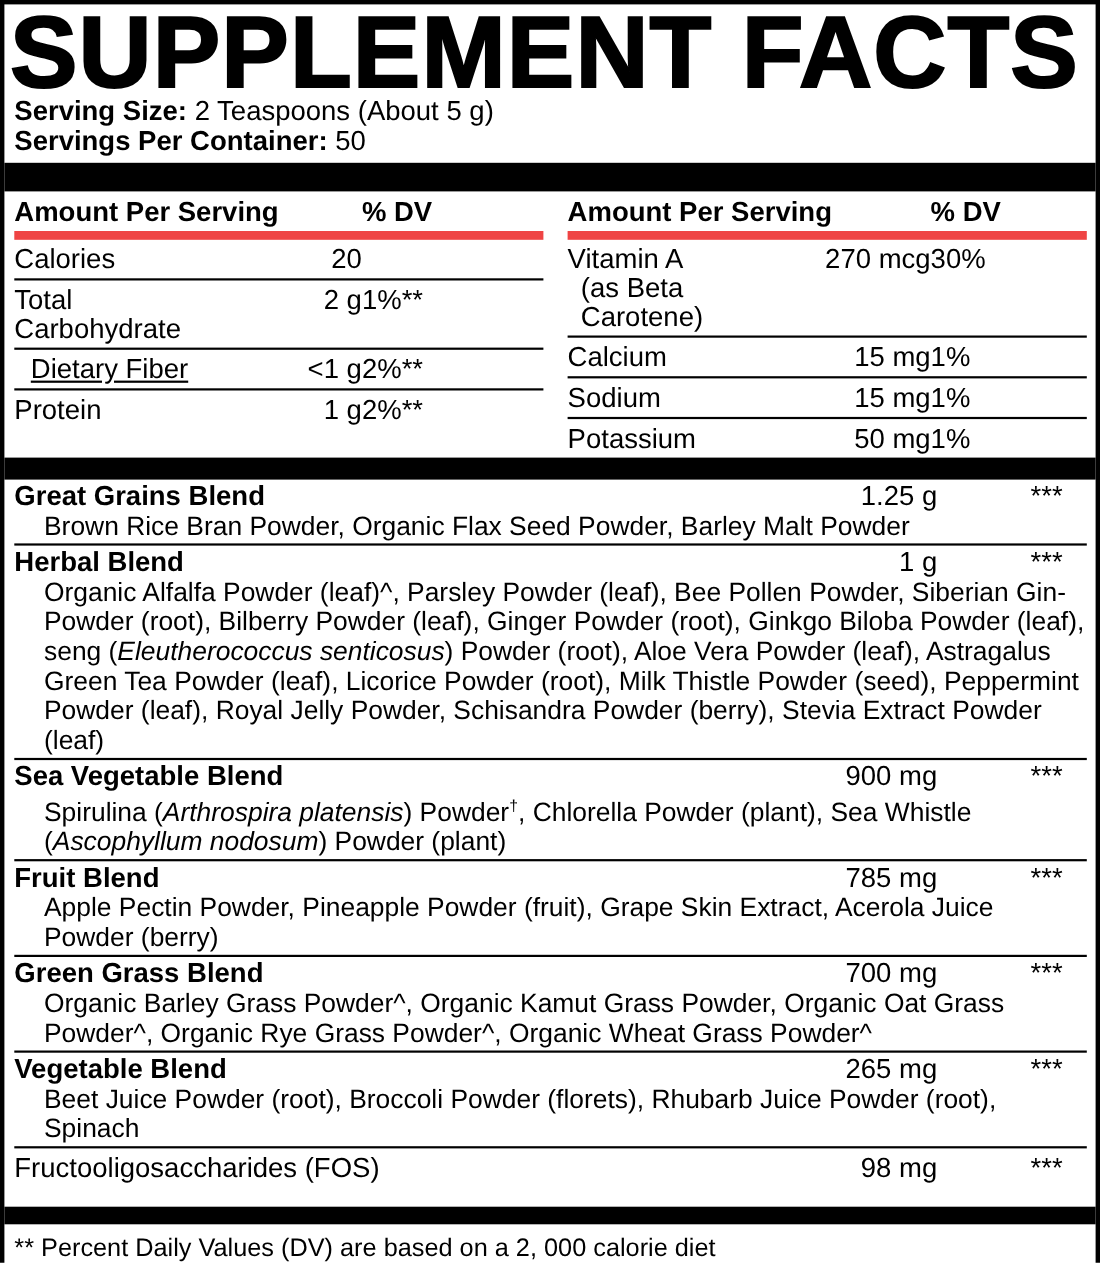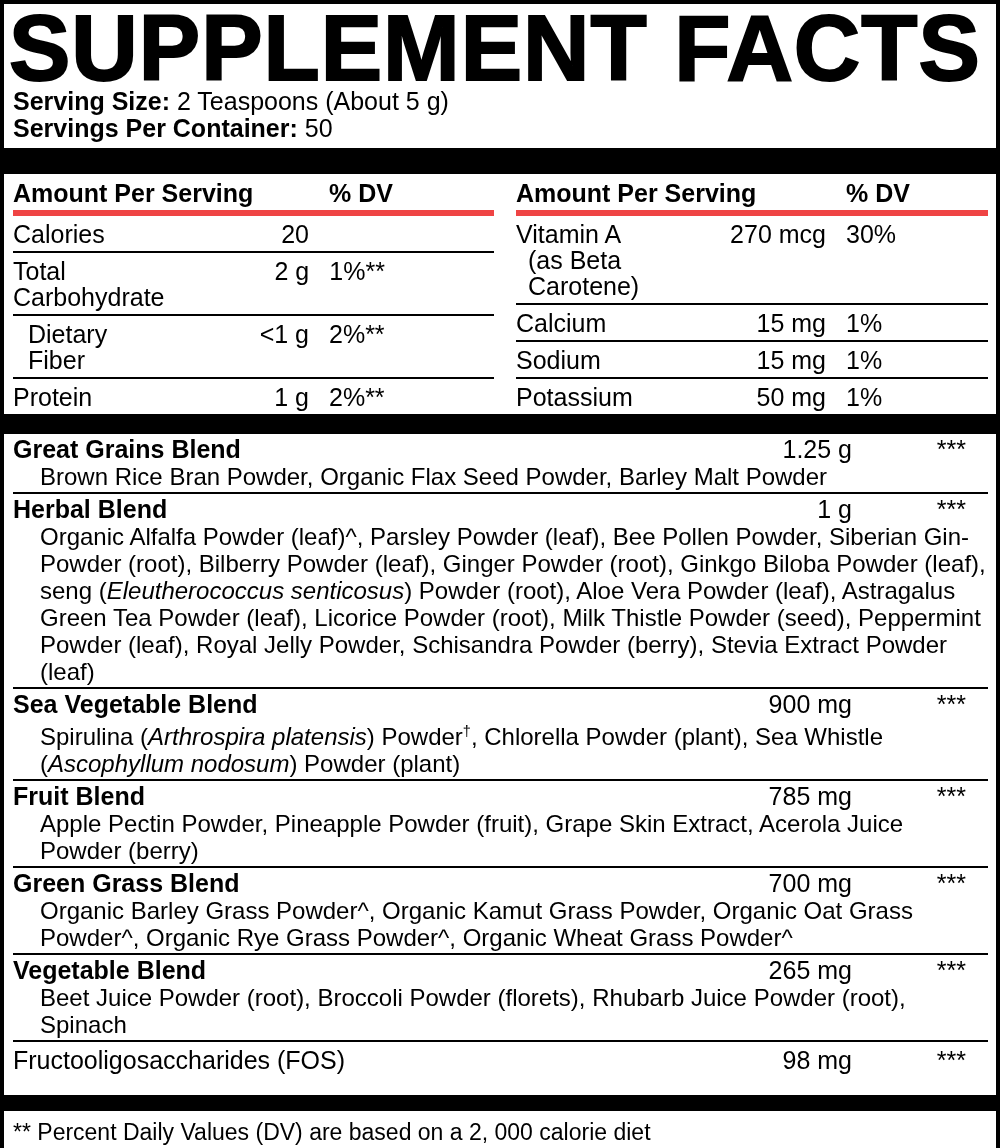--- a/index.html
+++ b/index.html
@@ -29,32 +29,32 @@
   .bar-2 { height: 20px; }
   .bar-3 { height: 16px; }
 
   .two-col { display: flex; padding: 0 8px 0 9px; }
   .col-left  { width: 481px; margin-right: 22px; }
   .col-right { flex: 1; }
 
   .thead {
     display: flex; align-items: baseline;
     font-weight: bold; font-size: 25px; line-height: 26px;
-    padding: 6px 0 4px; border-bottom: 6px solid #ef4444;
+    padding: 6px 0 4px; border-bottom: 8px solid #ef4444;
   }
   .h-amt { flex: 1; }
 
   .trow {
     display: flex; align-items: flex-start;
     font-size: 25px; line-height: 26px;
-    padding: 5px 0 4px; border-bottom: 2px solid #000; gap: 20px;
+    padding: 5px 0 4px; border-bottom: 2px solid #000;
   }
   .trow.last { border-bottom: none; }
   .nl { flex: 1; }
-  .indent { padding-left: 15px; }
+  .indent { padding-left: 15px; text-decoration: underline; }
   .sublabel { padding-left: 12px; }
   .na { text-align: right; }
   .nd { text-align: left; }
   .col-left  .na { width: 125px; }
   .col-left  .nd { width: 165px; padding-right: 8px; }
   .col-right .na { width: 150px; }
   .col-right .nd { width: 142px; padding-right: 26px; }
 
   .blends { padding: 0 8px 16px 9px; }
   .blend { border-bottom: 2px solid #000; padding: 1px 0 1px; }

